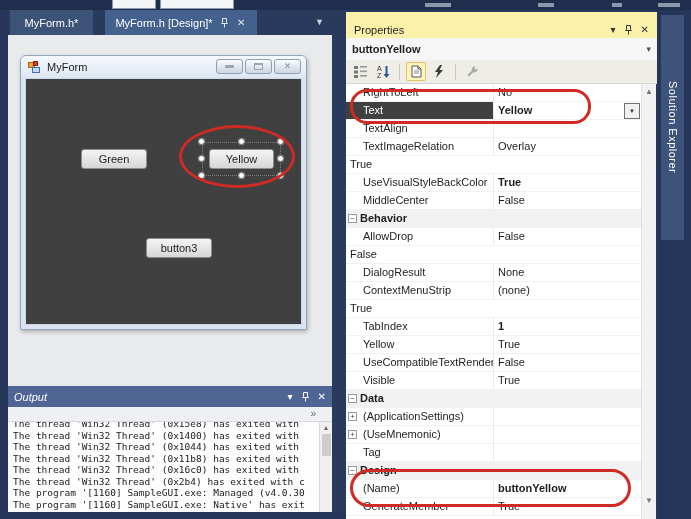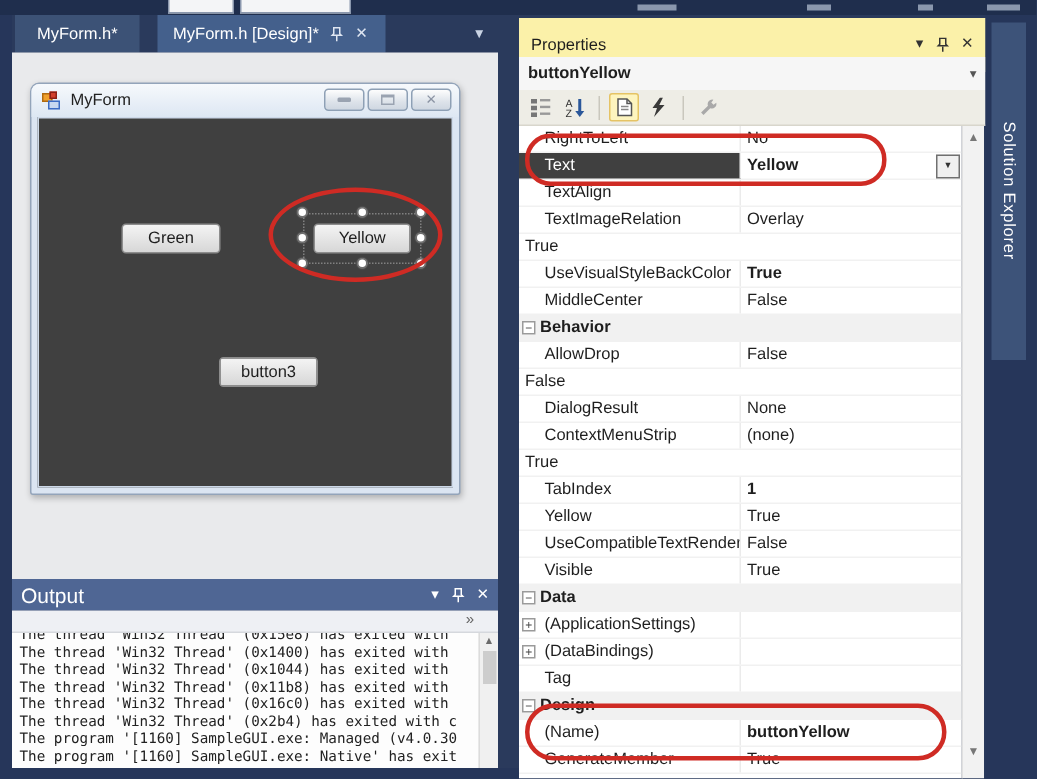--- a/index.html
+++ b/index.html
@@ -91,21 +91,21 @@
   #ann-designer { left:179px; top:125px; width:116px; height:63px; border-radius:50%; }
   #ann-text     { left:350px; top:89px;  width:241px; height:35px; border-radius:17px; }
   #ann-name     { left:350px; top:469px; width:281px; height:38px; border-radius:19px; }
 
   
   #output { position:absolute; left:8px; top:386px; width:324px; height:126px; }
   #output-titlebar {
     height:21px; background:#4f6694; color:#ffffff;
     display:flex; align-items:center; padding:0 6px;
   }
-  #output-title { flex:1; font-size:14px; }
+  #output-title { flex:1; font-size:11px;font-style:italic; }
   .title-icons { display:flex; align-items:center; gap:8px; }
   .t-ico { font-size:10px; line-height:1; display:inline-flex; align-items:center; cursor:default; }
   #output-toolbar {
     height:15px; background:#eef0f4; border-bottom:1px solid #d5d8dd;
     position:relative;
   }
   #output-chevron { position:absolute; right:16px; top:1px; color:#666; font-size:10px; }
   #output-text {
     position:absolute; left:0; top:36px; right:0; bottom:0;
     background:#fdfdfd; overflow:hidden;
@@ -420,21 +420,21 @@
         <span class="expbox">−</span>
         <span class="cname">Data</span>
       </div>
       <div class="prow">
         <span class="expbox">+</span>
         <span class="pname">(ApplicationSettings)</span>
         <span class="pval"></span>
       </div>
       <div class="prow">
         <span class="expbox">+</span>
-        <span class="pname">(DataBindings)</span>
+        <span class="pname">(UseMnemonic)</span>
         <span class="pval"></span>
       </div>
       <div class="prow">
         <span class="pname">Tag</span>
         <span class="pval"></span>
       </div>
       <div class="prow cat">
         <span class="expbox">−</span>
         <span class="cname">Design</span>
       </div>

